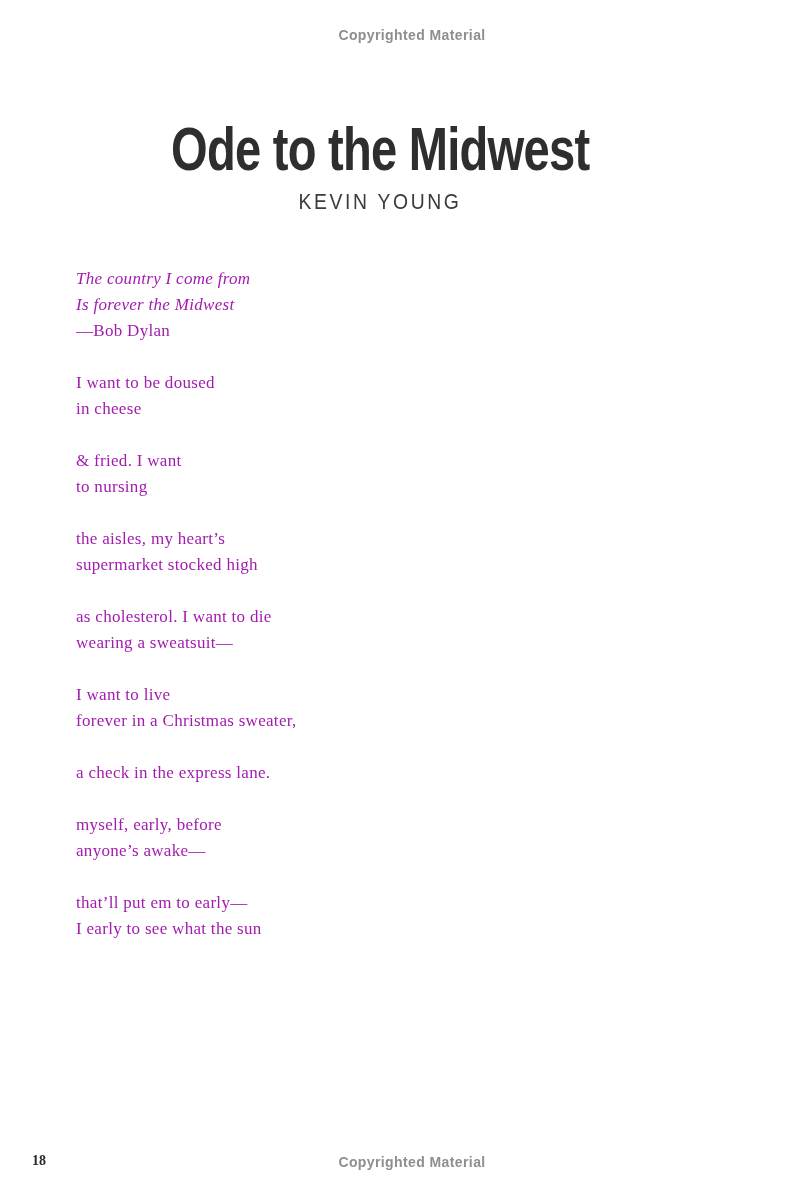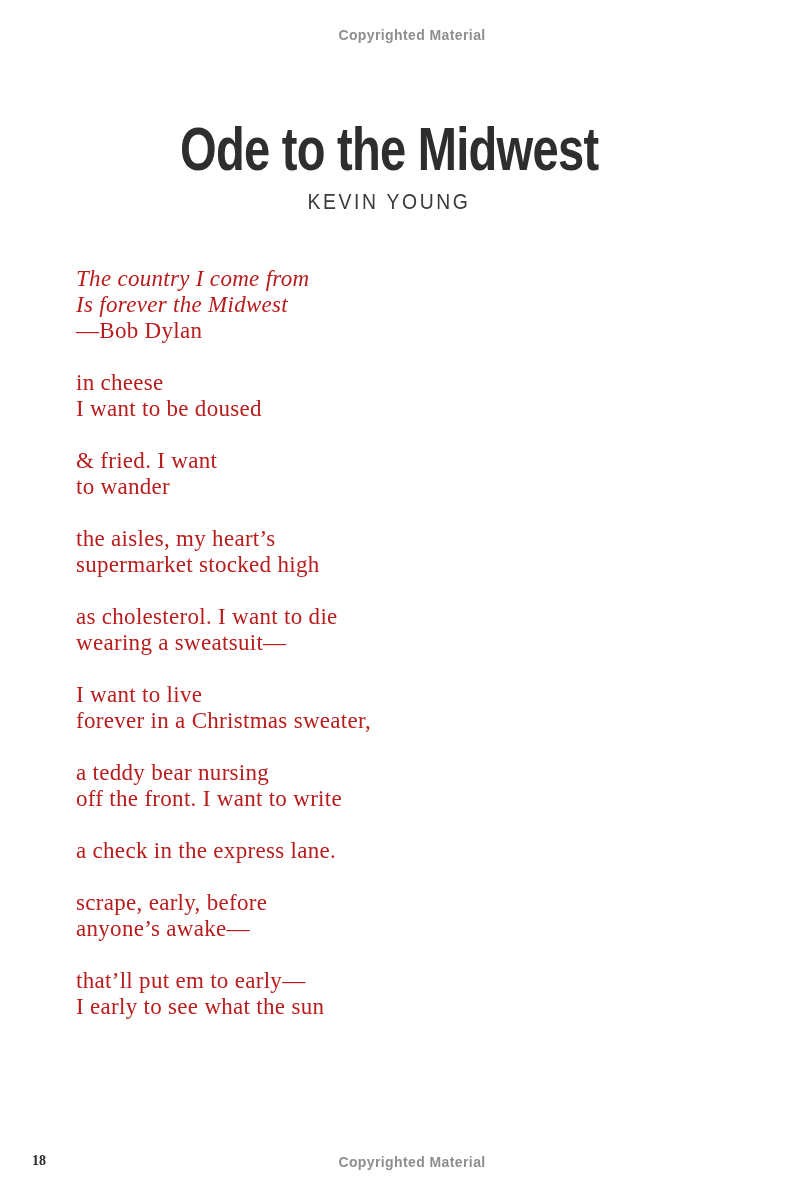--- a/index.html
+++ b/index.html
@@ -26,21 +26,21 @@
     letter-spacing: 0.4px;
     color: #8e8e8e;
     padding-left: 12px;
   }
   .notice-top { top: 27px; }
   .notice-bottom { top: 1154px; }
 
   .title-block {
     position: absolute;
     top: 118px;
-    left: 9px;
+    left: 0;
     width: 760px;
     text-align: center;
     color: #2e2e2e;
   }
   .poem-title {
     margin: 0;
     font-family: "Liberation Sans", sans-serif;
     font-weight: bold;
     font-size: 62px;
     line-height: 1.0;
@@ -60,23 +60,23 @@
     color: #3b3b3b;
     transform: scaleX(0.88);
     transform-origin: 50% 50%;
     white-space: nowrap;
   }
 
   .poem-body {
     position: absolute;
     left: 76px;
     top: 266px;
-    font-size: 23px;
+    font-size: 17px;
     line-height: 26px;
-    color: #b91c1c;
+    color: #a21caf;
     letter-spacing: 0.3px;
   }
   .epigraph { margin-bottom: 26px; }
   .epigraph .italic { font-style: italic; }
   .stanza { margin-bottom: 26px; }
   .stanza:last-child { margin-bottom: 0; }
   .poem-line { white-space: pre; }
 
   .page-number {
     position: absolute;
@@ -102,48 +102,44 @@
 
   <div class="poem-body">
     <div class="epigraph">
       <div class="poem-line italic">The country I come from</div>
       <div class="poem-line italic">Is forever the Midwest</div>
       <div class="poem-line">—Bob Dylan</div>
     </div>
 
     <div>
         <div class="stanza">
+          <div class="poem-line">I want to be doused</div>
           <div class="poem-line">in cheese</div>
-          <div class="poem-line">I want to be doused</div>
         </div>
         <div class="stanza">
           <div class="poem-line">&amp; fried. I want</div>
-          <div class="poem-line">to wander</div>
+          <div class="poem-line">to nursing</div>
         </div>
         <div class="stanza">
           <div class="poem-line">the aisles, my heart’s</div>
           <div class="poem-line">supermarket stocked high</div>
         </div>
         <div class="stanza">
           <div class="poem-line">as cholesterol. I want to die</div>
           <div class="poem-line">wearing a sweatsuit—</div>
         </div>
         <div class="stanza">
           <div class="poem-line">I want to live</div>
           <div class="poem-line">forever in a Christmas sweater,</div>
         </div>
         <div class="stanza">
-          <div class="poem-line">a teddy bear nursing</div>
-          <div class="poem-line">off the front. I want to write</div>
-        </div>
-        <div class="stanza">
           <div class="poem-line">a check in the express lane.</div>
         </div>
         <div class="stanza">
-          <div class="poem-line">scrape, early, before</div>
+          <div class="poem-line">myself, early, before</div>
           <div class="poem-line">anyone’s awake—</div>
         </div>
         <div class="stanza">
           <div class="poem-line">that’ll put em to early—</div>
           <div class="poem-line">I early to see what the sun</div>
         </div>
       </div>
   </div>
 
   <div class="page-number">18</div>

